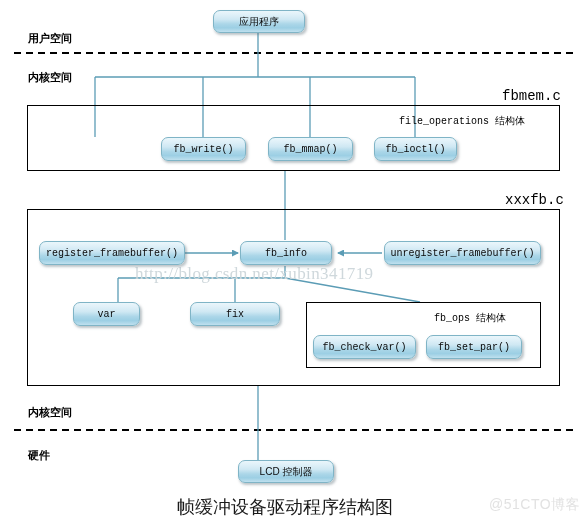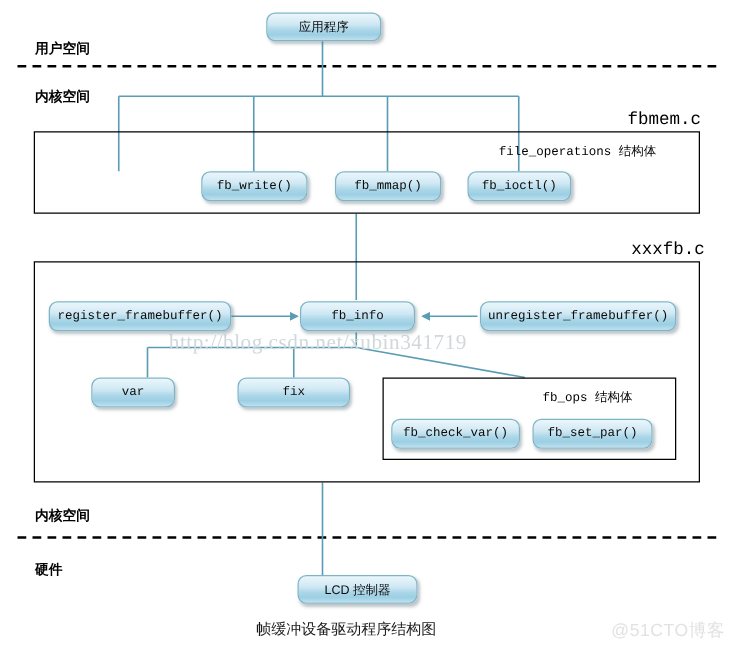--- a/index.html
+++ b/index.html
@@ -56,21 +56,21 @@
   .lbl.mono{
     font-family:"Liberation Mono", monospace;
     font-size:14px;color:#000;
   }
   .lbl.mix{
     font-family:"Liberation Mono", monospace;
     font-size:10px;color:#000;
   }
   .lbl.caption{
     font-family:Liberation Sans, sans-serif;
-    font-size:12px;color:#1a1a1a;margin-left:28px;
+    font-size:18px;color:#1a1a1a;
   }
   .lbl.wm-url{
     font-family:"Liberation Serif", serif;
     font-size:17px;
     color:#cfd8dc;
     letter-spacing:0.4px;
   }
   .lbl.wm-cto{
     font-family:"Liberation Sans", sans-serif;
     font-size:14px;

